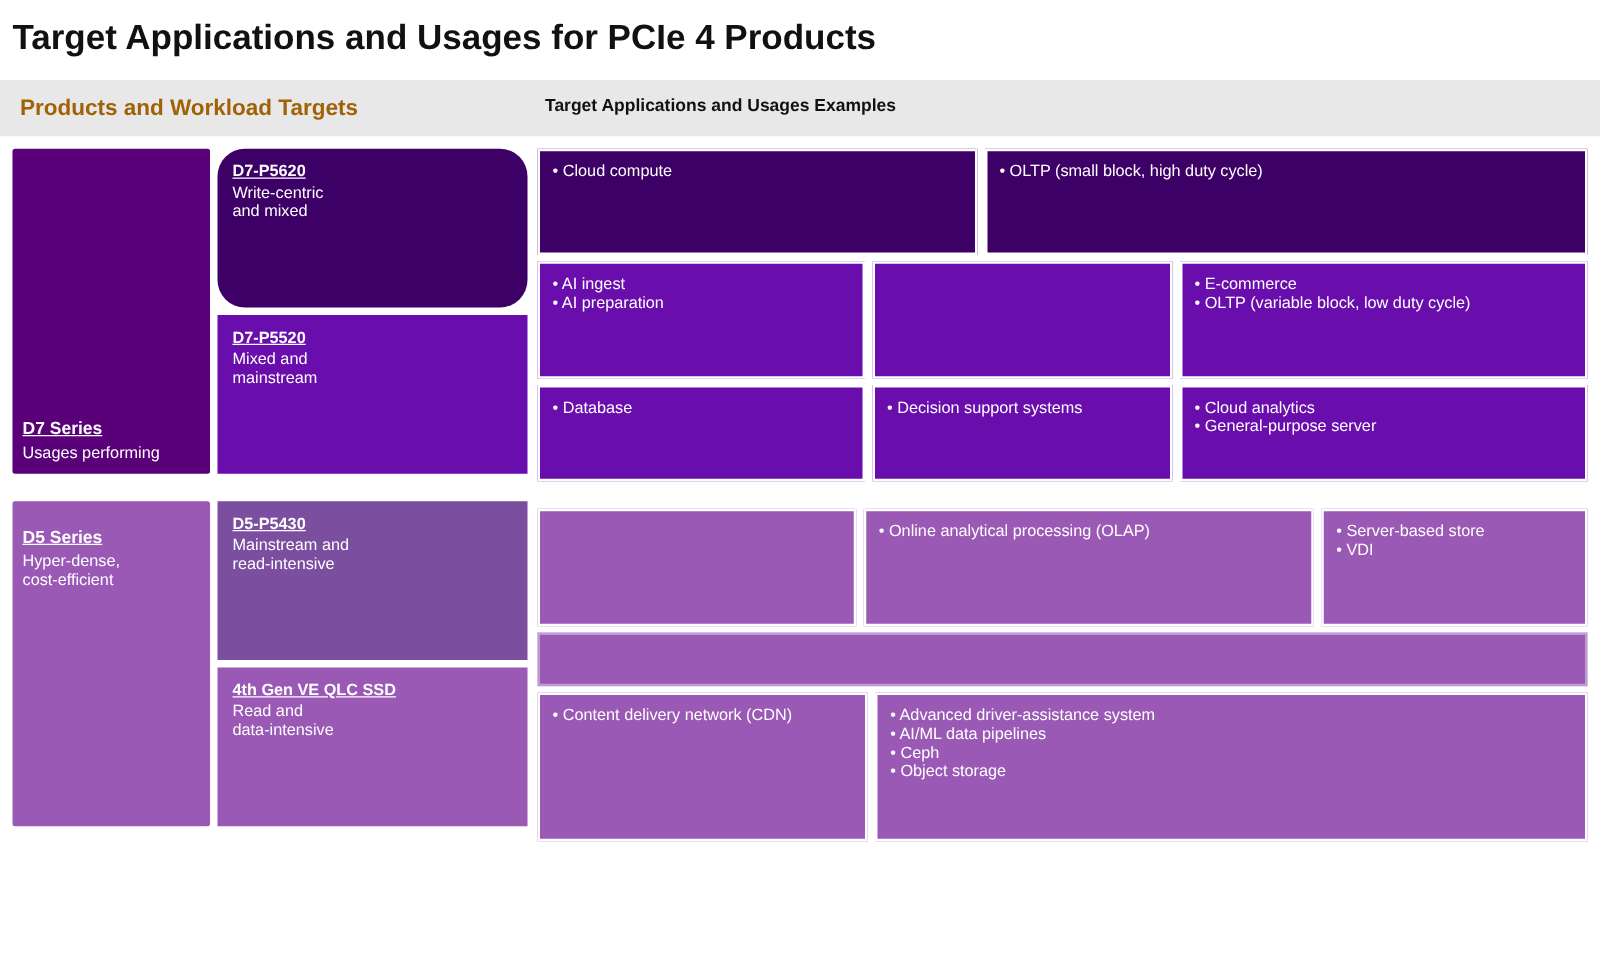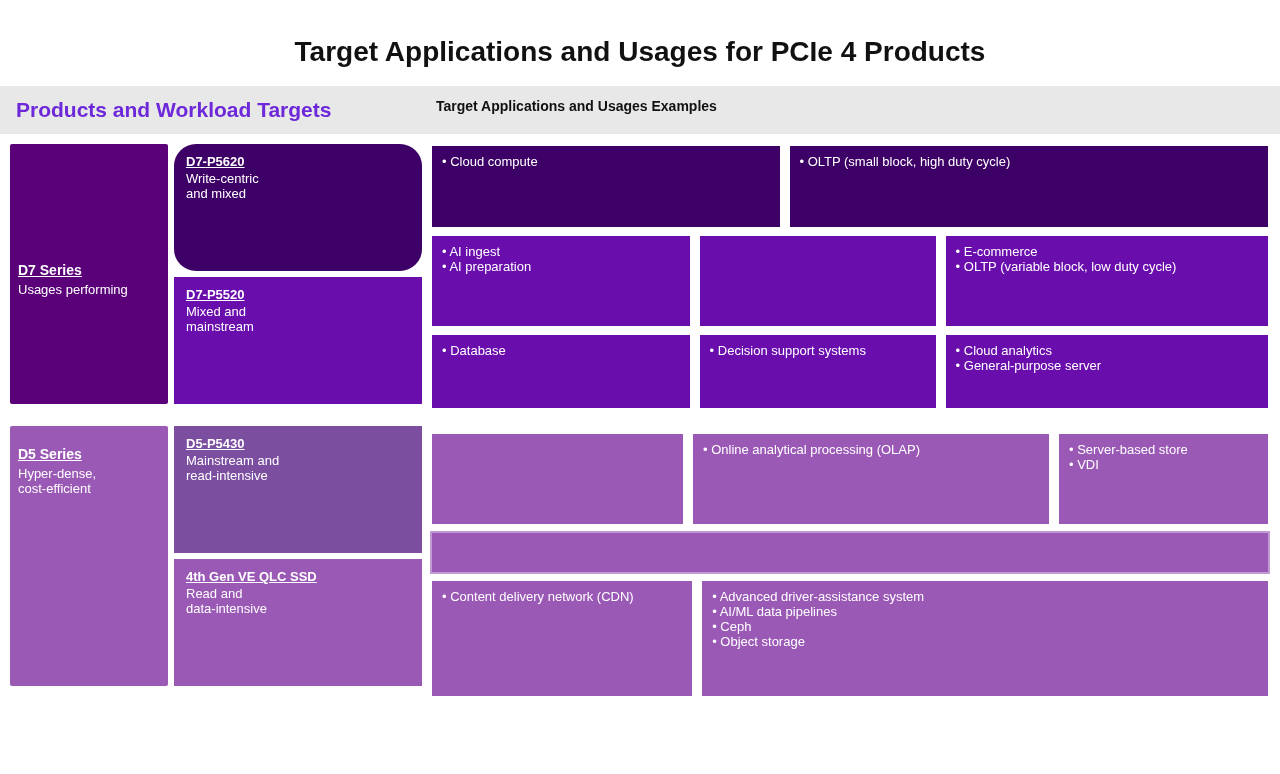--- a/index.html
+++ b/index.html
@@ -4,37 +4,36 @@
   <style>
     * { box-sizing: border-box; margin: 0; padding: 0; }
     body {
       font-family: 'Arial', sans-serif;
       background: #fff;
       width: 1280px;
       min-height: 774px;
       font-size: 13px;
     }
     .main-title {
-      text-align: center;
       font-size: 28px;
       font-weight: 600;
-      padding: 36px 10px 18px;
+      padding: 14px 10px 18px;
       color: #111;
     }
     .header-row {
       display: flex;
       background: #e8e8e8;
       padding: 12px 16px;
       gap: 0;
     }
     .header-left {
       width: 420px;
-      font-size: 21px;
-      font-weight: 600;
-      color: #6d28d9;
+      font-size: 18px;
+      font-weight: 600;
+      color: #a16207;
       flex-shrink: 0;
     }
     .header-right {
       font-size: 14px;
       font-weight: 600;
       color: #111;
     }
     .content-area {
       display: flex;
       padding: 10px;
@@ -130,21 +129,21 @@
   <div class="header-row">
     <div class="header-left">Products and Workload Targets</div>
     <div class="header-right">Target Applications and Usages Examples</div>
   </div>
 
   <div class="content-area">
 
     <div class="products-col">
 
       <div class="d7-section" style="display:flex; gap:6px;">
-        <div class="series-label d7" style="border-radius:2px; min-height:260px; align-items:center; padding-top:20px;">
+        <div class="series-label d7" style="border-radius:2px; min-height:260px; align-items:flex-end; padding-top:20px;">
           <div>
             <div style="text-decoration:underline; font-weight:700;">D7 Series</div>
             <div style="font-weight:400; font-size:13px; margin-top:4px;">Usages performing</div>
           </div>
         </div>
         <div class="products-list">
           <div class="product-card dark" style="flex:1; min-height:120px;border-radius:22px;">
             <a href="#">D7-P5620</a>
             <div class="product-desc">Write-centric<br>and mixed</div>
           </div>

